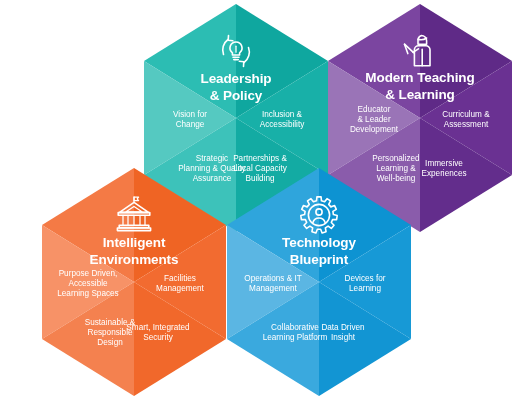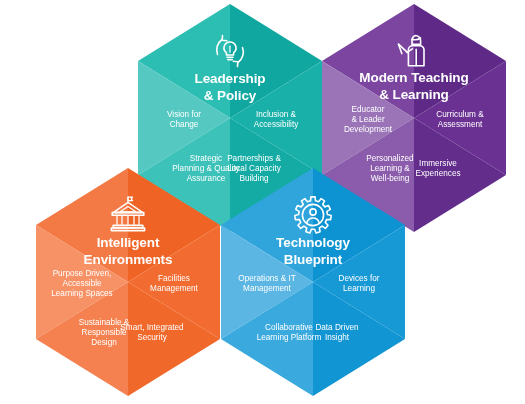--- a/index.html
+++ b/index.html
@@ -10,20 +10,21 @@
   body {
     width: 525px;
     height: 404px;
     font-family: "Liberation Sans", sans-serif;
     overflow: hidden;
   }
   #diagram-root {
     position: relative;
     width: 518px;
     height: 404px;
+    margin-left: 6px;
   }
   svg.hex-canvas {
     position: absolute;
     top: 0;
     left: 0;
     width: 525px;
     height: 404px;
   }
   .facet { stroke: none; }
   .hex-title {

